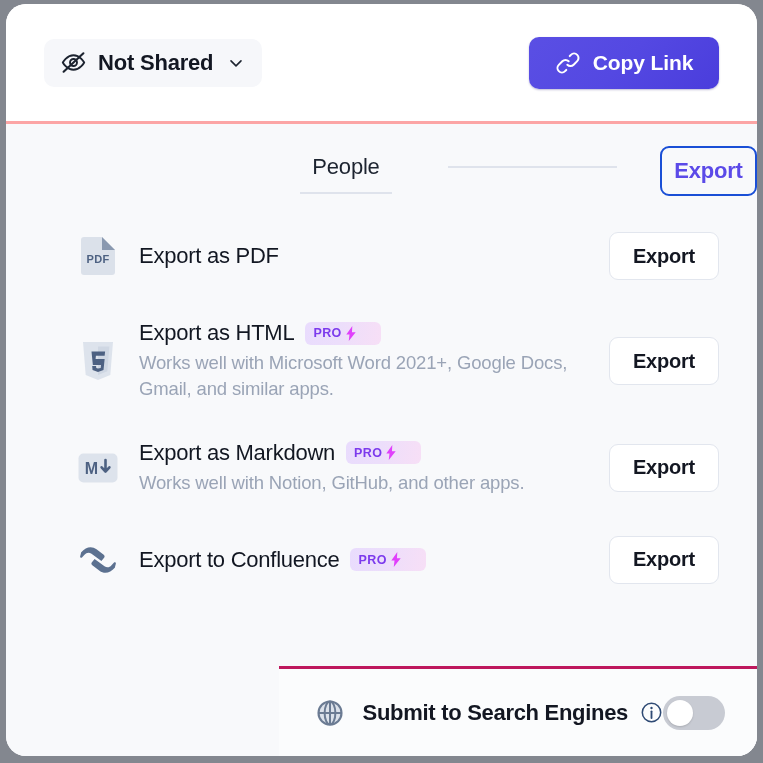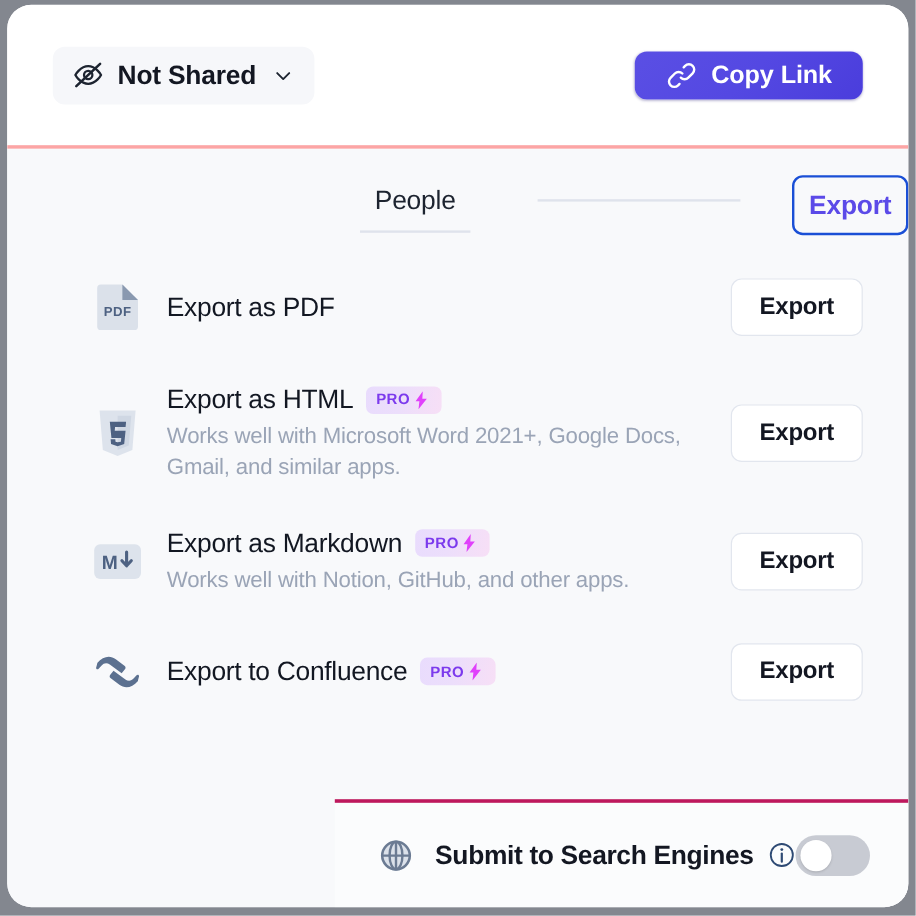--- a/index.html
+++ b/index.html
@@ -61,21 +61,21 @@
   }
   .eye-off-icon { width: 27px; height: 27px; display: block; flex: 0 0 auto; }
   .chevron-down-icon { width: 20px; height: 20px; display: block; flex: 0 0 auto; margin-left: 2px; }
 
   .copy-link-btn {
     display: flex;
     align-items: center;
     justify-content: center;
     gap: 12px;
     width: 190px;
-    height: 40px;
+    height: 52px;
     border: none;
     border-radius: 10px;
     background: linear-gradient(135deg, #5a4fe4 0%, #5448e2 50%, #4a3ddc 100%);
     cursor: pointer;
     box-shadow: 0 1px 2px rgba(40,30,120,0.30);
   }
   .copy-link-label {
     font-size: 21px;
     font-weight: bold;
     color: #ffffff;
@@ -178,21 +178,21 @@
     margin-top: 4px;
     letter-spacing: -0.15px;
     max-width: 470px;
   }
 
   .pro-badge {
     display: inline-flex;
     align-items: center;
     gap: 3px;
     height: 23px;
-    padding: 0 11px 0 8px;
+    padding: 0 24px 0 8px;
     border-radius: 6px;
     background: linear-gradient(100deg, #e9dcfd 0%, #ecdefb 45%, #f7dff6 100%);
     flex: 0 0 auto;
   }
   .pro-badge-label {
     font-size: 12.5px;
     font-weight: bold;
     color: #7c3aed;
     letter-spacing: 0.4px;
   }

